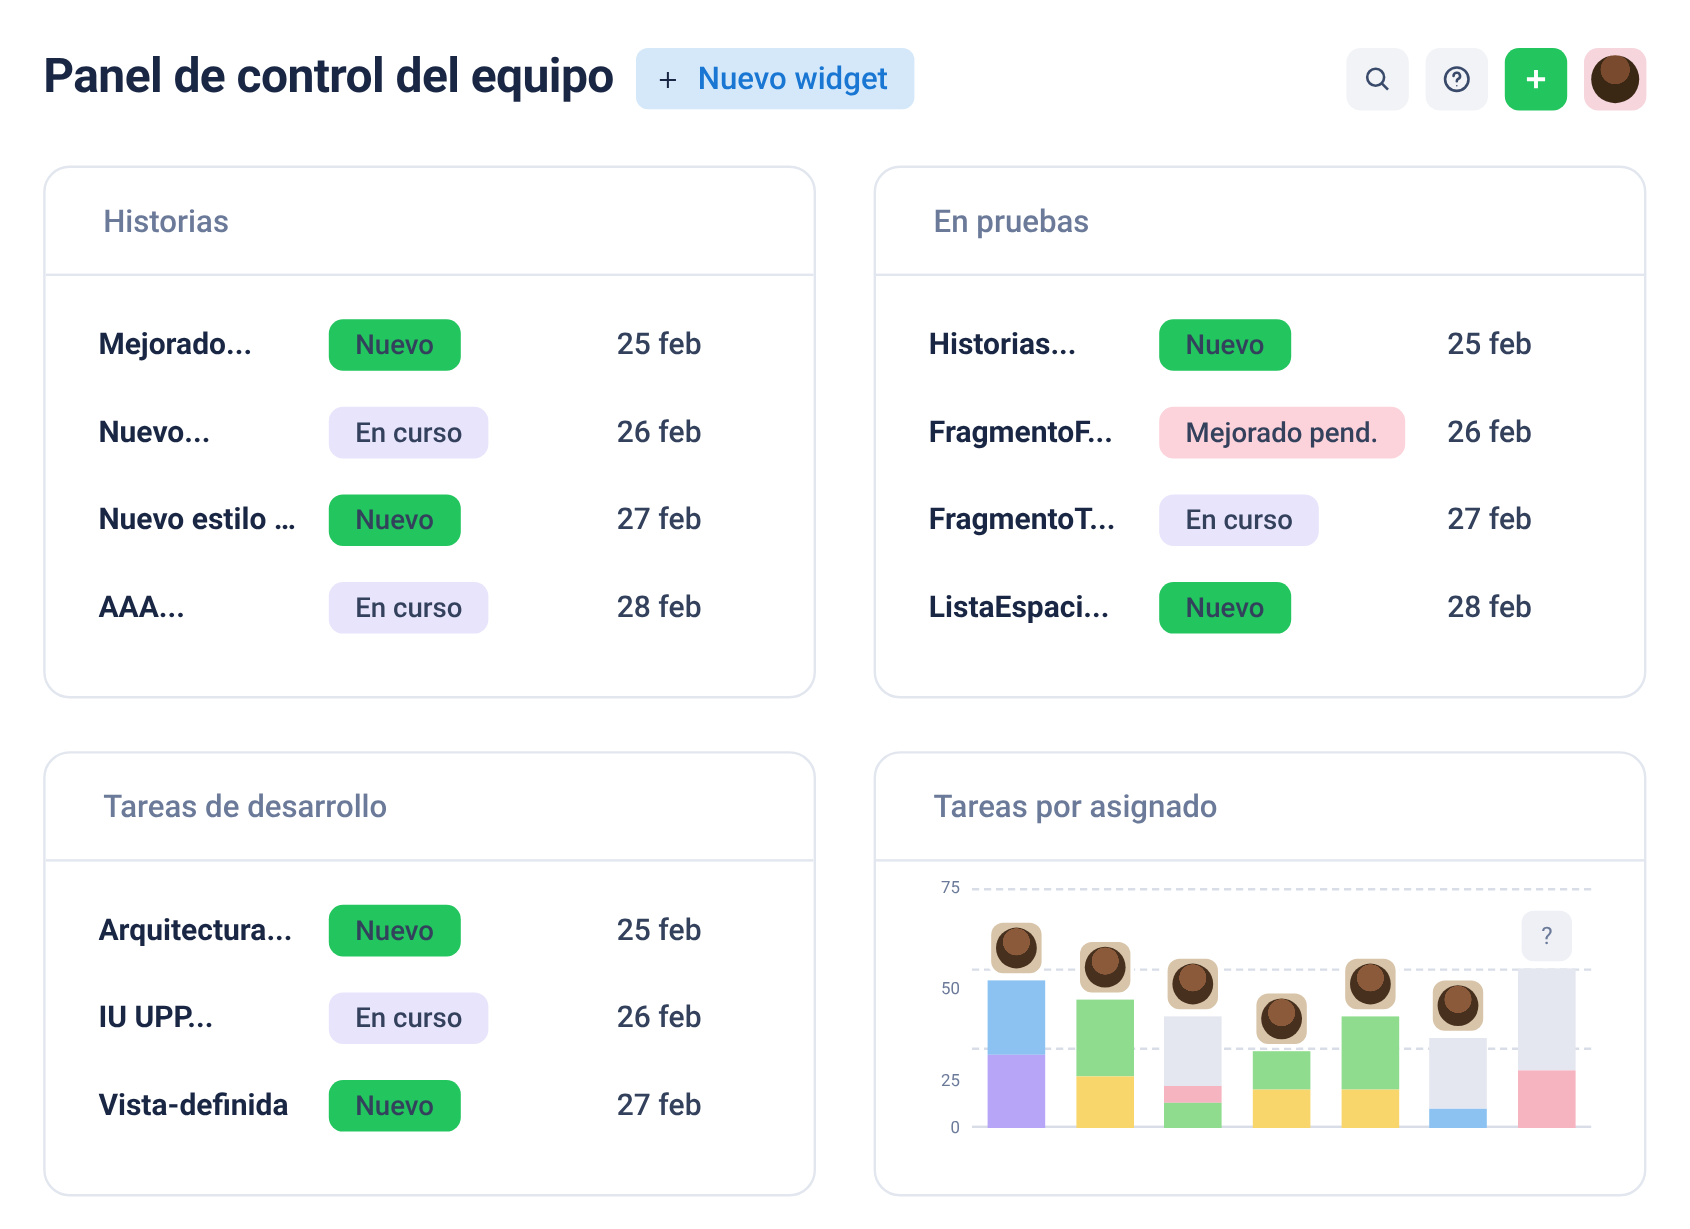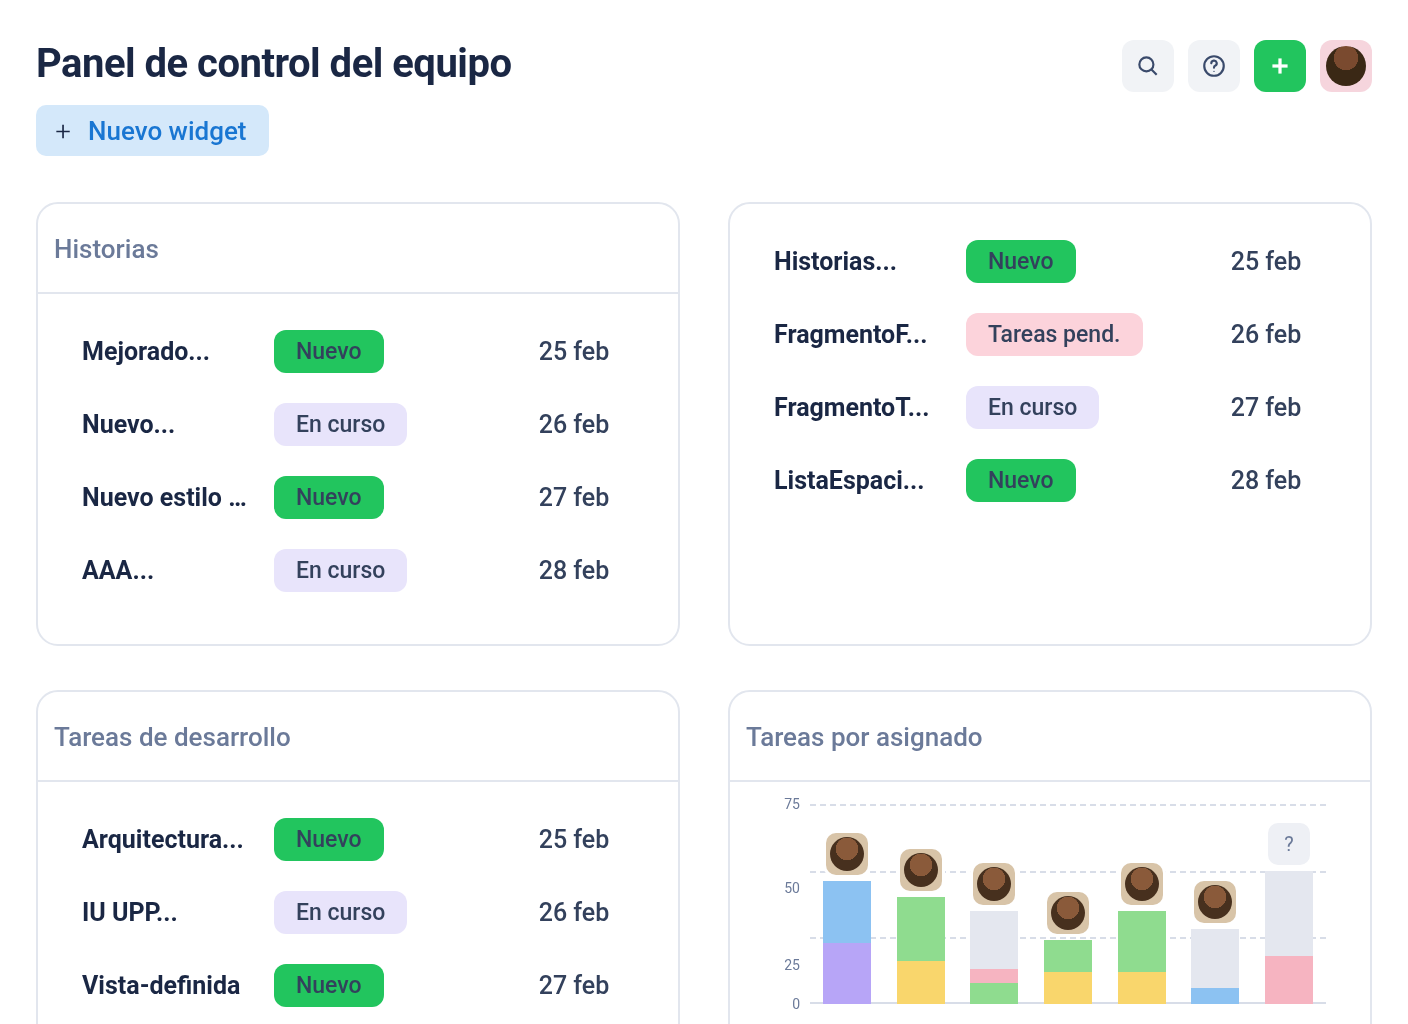--- a/index.html
+++ b/index.html
@@ -11,21 +11,21 @@
     padding: 40px 36px;
     color: #1a2744;
     overflow: hidden;
   }
 
   .topbar {
     display: flex;
     justify-content: space-between;
     align-items: flex-start;
   }
-  .title-area { display: flex; flex-direction: column; gap: 18px; }
+  .title-area { display: flex; flex-direction: row; gap: 18px; }
   .page-title {
     font-size: 40px;
     font-weight: 700;
     color: #1a2744;
     letter-spacing: -0.5px;
   }
   .new-widget-btn {
     display: inline-flex;
     align-items: center;
     gap: 12px;
@@ -67,21 +67,21 @@
     margin-top: 46px;
   }
 
   .card {
     border: 2px solid #e2e6ee;
     border-radius: 22px;
     overflow: hidden;
     background: #fff;
   }
   .card-header {
-    padding: 30px 16px 28px;
+    padding: 30px 48px 28px;
     border-bottom: 2px solid #e2e6ee;
     font-size: 26px;
     color: #6b7a99;
     font-weight: 500;
   }
   .card-body { padding: 36px 44px 44px; }
 
   .row {
     display: grid;
     grid-template-columns: 1fr 220px 120px;
@@ -95,21 +95,21 @@
     font-weight: 700;
     color: #1a2744;
     white-space: nowrap;
     overflow: hidden;
     text-overflow: ellipsis;
   }
   .row-date {
     font-size: 25px;
     font-weight: 500;
     color: #33415c;
-    text-align: center;
+    text-align: left;
   }
   .tag {
     display: inline-block;
     padding: 8px 22px;
     border-radius: 12px;
     font-size: 23px;
     font-weight: 500;
     color: #33415c;
     width: fit-content;
   }
@@ -210,29 +210,30 @@
         </div>
         <div class="row">
           <div class="row-title">AAA...</div>
           <div><span class="tag curso">En curso</span></div>
           <div class="row-date">28 feb</div>
         </div>
       </div>
   </div>
 
   <div class="card">
+    <div class="card-header">En pruebas</div>
     <div class="card-body">
         <div class="row">
           <div class="row-title">Historias...</div>
           <div><span class="tag nuevo">Nuevo</span></div>
           <div class="row-date">25 feb</div>
         </div>
         <div class="row">
           <div class="row-title">FragmentoF...</div>
-          <div><span class="tag pend">Tareas pend.</span></div>
+          <div><span class="tag pend">Mejorado pend.</span></div>
           <div class="row-date">26 feb</div>
         </div>
         <div class="row">
           <div class="row-title">FragmentoT...</div>
           <div><span class="tag curso">En curso</span></div>
           <div class="row-date">27 feb</div>
         </div>
         <div class="row">
           <div class="row-title">ListaEspaci...</div>
           <div><span class="tag nuevo">Nuevo</span></div>

